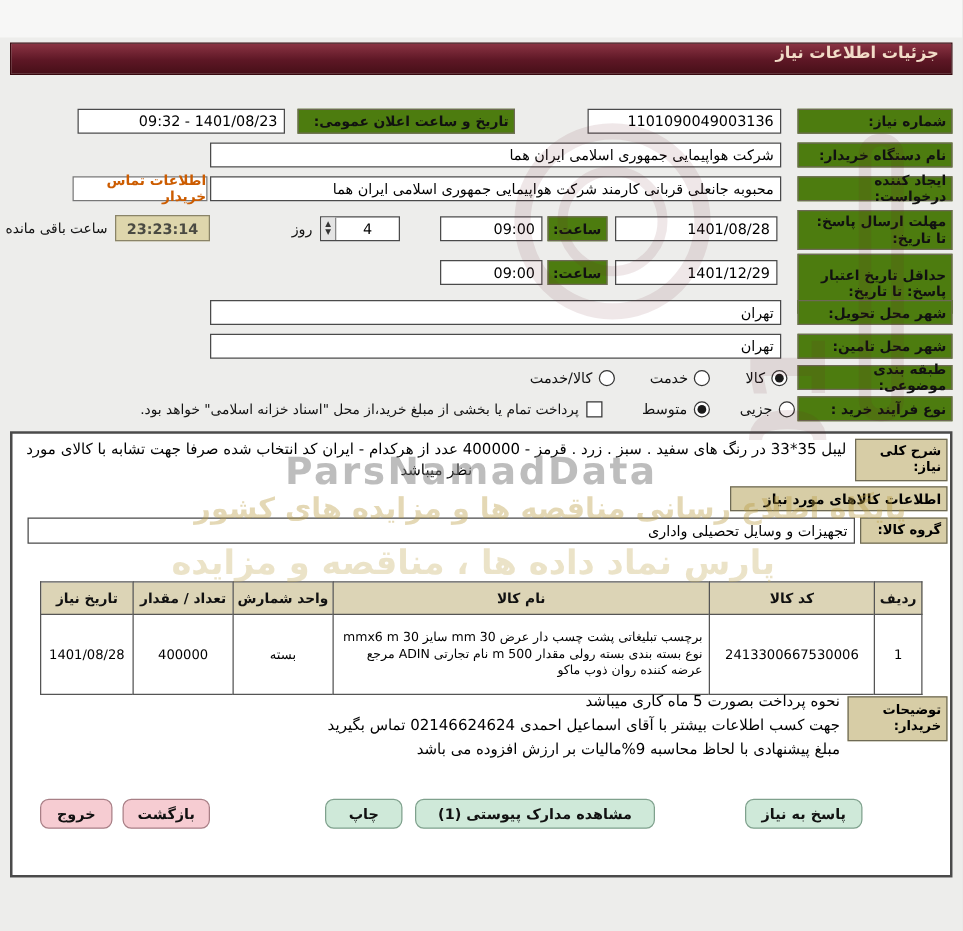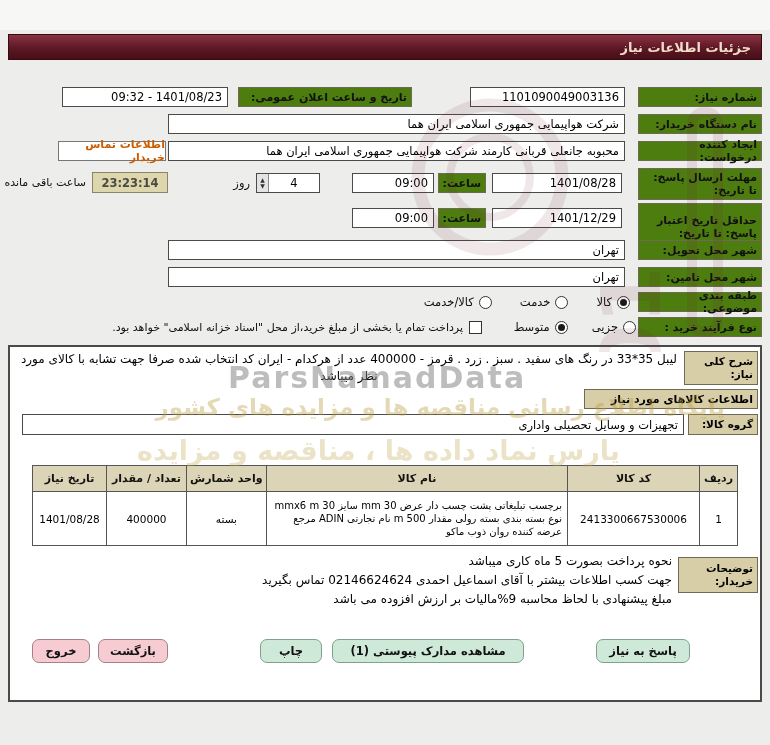--- a/index.html
+++ b/index.html
@@ -4,21 +4,21 @@
 <style>
   * { box-sizing: border-box; }
   html,body { margin:0; padding:0; }
   body { background:#e6e6e6; font-family:"DejaVu Sans", sans-serif; }
   .page { position:relative; width:770px; height:745px; background:#ededeb; overflow:hidden; direction:rtl; }
   .top-strip { position:absolute; top:0; left:0; right:0; height:30px; background:#f7f7f6; }
 
   .title-bar { position:absolute; top:34px; right:8px; left:8px; height:26px;
     background:linear-gradient(180deg,#8a3343 0%, #5d1725 55%, #470f18 100%);
     border:1px solid #38090f; color:#f2dcc8; font-size:13px; font-weight:bold;
-    display:flex; align-items:center; padding:0 10px; }
+    display:flex; align-items:flex-start; padding:0 10px; }
 
   .lbl { position:absolute; background:#4d7c0f; border:1px solid #6e6a55;
     font-size:11px; font-weight:bold; color:#111; display:flex; align-items:center;
     padding:1px 4px; line-height:13px; }
   .inp { position:absolute; background:#fff; border:1px solid #4a4a4a; font-size:11.5px;
     color:#000; padding:0 5px; display:flex; align-items:center; height:20px; overflow:hidden; white-space:nowrap; }
   .plain { position:absolute; font-size:11.5px; color:#111; height:20px; display:flex; align-items:center; white-space:nowrap; }
 
   .contact-link { position:absolute; background:#fff; border:1px solid #777; height:20px;
     display:flex; align-items:center; justify-content:center; font-size:11px; font-weight:bold;
@@ -40,21 +40,21 @@
   .rlabel { font-size:11.5px; color:#111; white-space:nowrap; }
   .checkbox { width:13px; height:13px; border:1px solid #333; background:#fff; display:inline-block; cursor:pointer; flex:0 0 auto; }
 
   .content-box { position:absolute; top:345px; right:8px; left:8px; height:357px; background:#fff; border:2px solid #4a4a4a; }
   .desc-text { position:absolute; top:4px; right:80px; left:8px; text-align:center; font-size:12px; line-height:17px; color:#000; }
   .sec-lbl { background:#d7cda6; border:1px solid #6e6a55; position:absolute; font-size:10.5px; font-weight:bold;
     display:flex; align-items:center; padding:1px 4px; line-height:13px; }
 
   .goods-table { position:absolute; top:118px; right:22px; width:706px; border-collapse:collapse; direction:rtl; }
   .goods-table th { background:#dcd4b6; border:1px solid #555; font-size:11px; font-weight:bold; color:#111; height:26px; padding:2px; text-align:center; }
-  .goods-table td { background:#fff; border:1px solid #555; font-size:10.5px; color:#000; height:54px; padding:2px 5px; text-align:center; vertical-align:middle; }
+  .goods-table td { background:#fff; border:1px solid #555; font-size:10.5px; color:#000; height:64px; padding:2px 5px; text-align:center; vertical-align:middle; }
   .goods-table td.name-cell { text-align:right; font-size:10px; line-height:13px; }
 
   .notes { position:absolute; top:205px; right:88px; left:12px; }
   .note-line { font-size:12px; line-height:19px; color:#000; }
 
   .btn { position:absolute; top:292px; height:24px; border-radius:7px; font-size:11.5px; font-weight:bold;
     display:flex; align-items:center; justify-content:center; cursor:pointer; color:#111; }
   .btn.pink  { background:#f6ccd2; border:1px solid #a87f86; }
   .btn.green { background:#cfe9d9; border:1px solid #7fa18d; }
 

